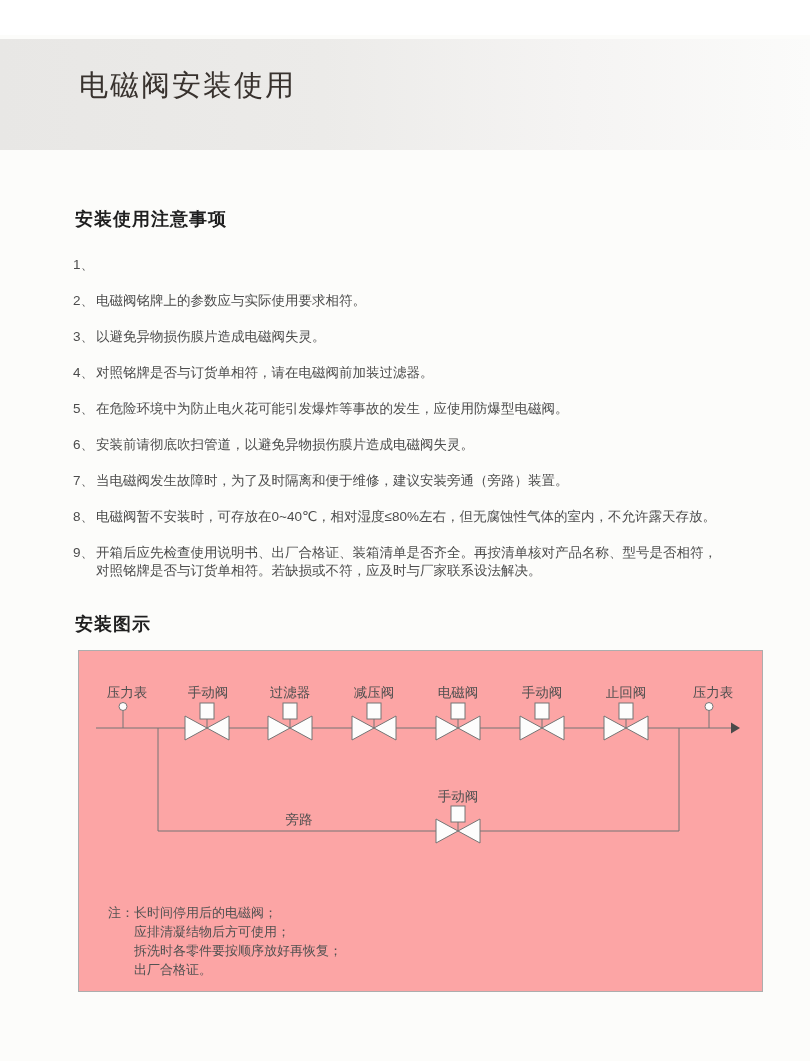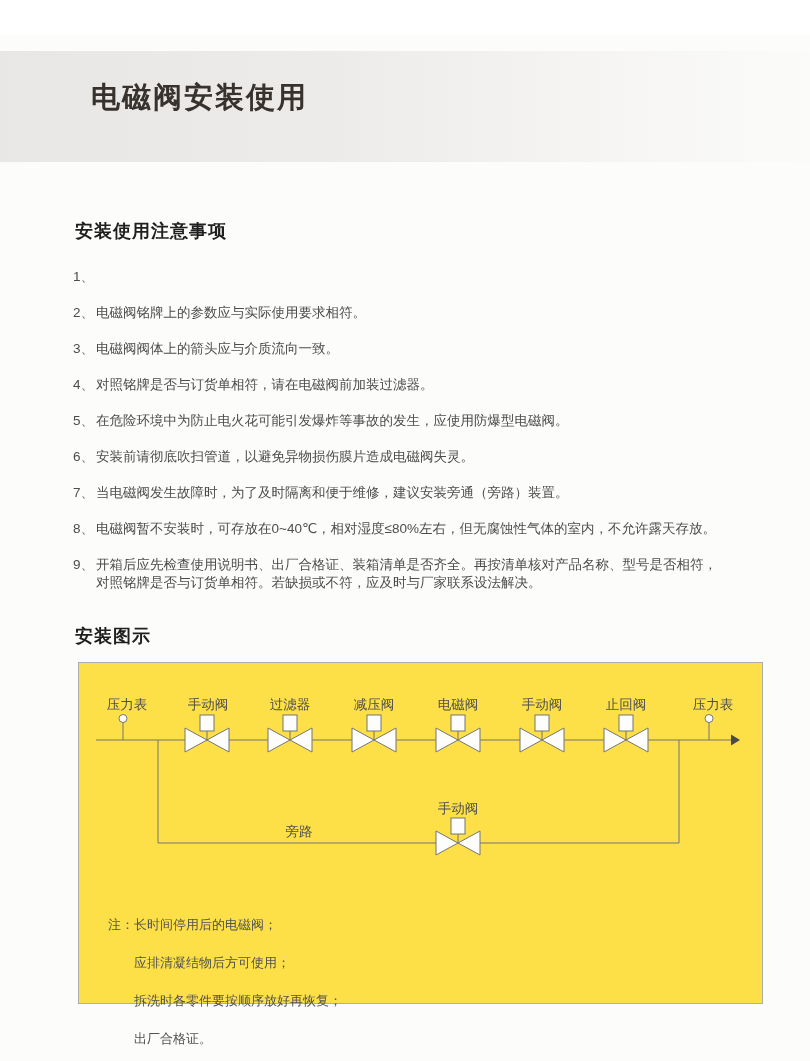--- a/index.html
+++ b/index.html
@@ -10,23 +10,23 @@
     -webkit-font-smoothing:antialiased;
     overflow:hidden;
   }
   .page{position:relative;width:810px;height:1061px;}
   .top-strip{height:35px;background:#ffffff;}
   .title-band{
     height:111px;
     background:linear-gradient(90deg,#e8e7e5 0%,#ecebe9 40%,#f5f4f3 72%,#fbfbfa 100%);
   }
   .doc-title{
-    margin:16px;padding:28px 0 0 75px;
+    margin:4px;padding:28px 0 0 75px;
     font-size:29px;line-height:36px;letter-spacing:2px;
-    font-weight:700;color:#38322e;
+    font-weight:400;color:#38322e;
   }
   .doc-title .line{display:block;}
   h2.sec-heading{
     margin:0 0 0 75px;
     font-size:18px;line-height:22px;
     font-weight:700;color:#1f1f1f;letter-spacing:1px;
   }
   h2.usage-heading{margin-top:58px;}
   h2.diagram-heading{margin-top:33px;}
   ol.notes-list{
@@ -35,34 +35,34 @@
     color:#4c4c4c;font-size:13.5px;line-height:18px;
   }
   ol.notes-list li{display:flex;margin:0 0 18px 0;}
   .num{flex:none;width:23px;}
   .item-text{width:660px;white-space:pre-wrap;}
   .diagram-box{
     position:relative;
     margin:15px 0 0 78px;
     width:683px;height:340px;
     border:1px solid #adadad;
-    background:#fde047;
+    background:#fca5a5;
   }
   .diagram-box svg{position:absolute;left:0;top:0;}
   .pipe-label{
     font-size:13.5px;fill:#4f4f4f;
     font-family:"Liberation Sans","DejaVu Sans",sans-serif;
   }
   .note{
     position:absolute;left:29px;top:252px;
     font-size:13px;line-height:19px;color:#525252;
   }
   .note-row{display:flex;}
   .note-prefix{flex:none;}
-  .note-cont{margin-left:26px;margin-top:19px;}
+  .note-cont{margin-left:26px;}
 </style>
 </head>
 <body>
 
 <div class="page">
   <div class="top-strip"></div>
 
   <header class="title-band">
     <h1 class="doc-title">
       <span class="line">电磁阀安装使用</span>
@@ -75,21 +75,21 @@
       <ol class="notes-list">
         <li>
           <span class="num">1、</span>
         </li>
         <li>
           <span class="num">2、</span>
           <span class="item-text">电磁阀铭牌上的参数应与实际使用要求相符。</span>
         </li>
         <li>
           <span class="num">3、</span>
-          <span class="item-text">电磁阀阀体上的箭头应与介质流向一致。</span>
+          <span class="item-text">以避免异物损伤膜片造成电磁阀失灵。</span>
         </li>
         <li>
           <span class="num">4、</span>
           <span class="item-text">对照铭牌是否与订货单相符，请在电磁阀前加装过滤器。</span>
         </li>
         <li>
           <span class="num">5、</span>
           <span class="item-text">在危险环境中为防止电火花可能引发爆炸等事故的发生，应使用防爆型电磁阀。</span>
         </li>
         <li>

